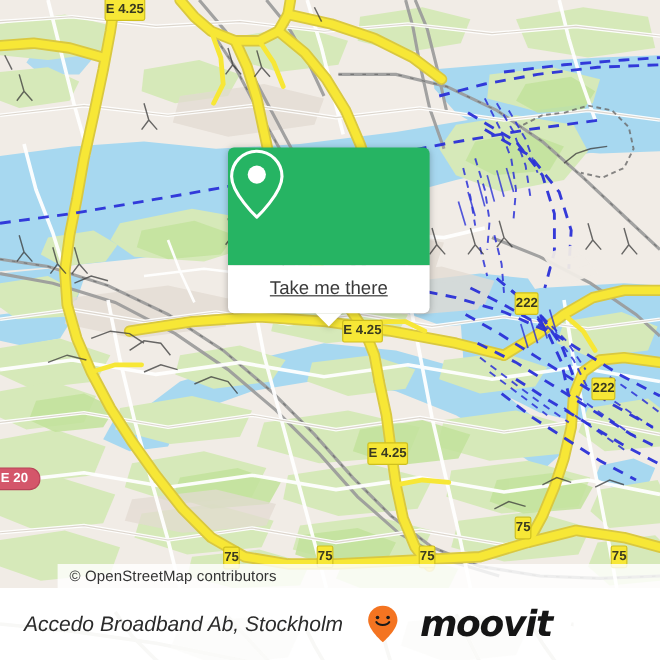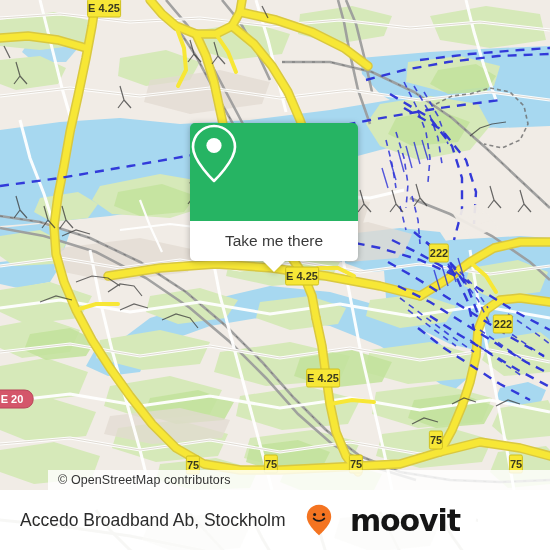--- a/index.html
+++ b/index.html
@@ -10,41 +10,41 @@
   #map{position:absolute;left:0;top:0;width:550px;height:490px;overflow:hidden;background:#eeeae4;}
   #map svg{position:absolute;left:0;top:0;}
 
   
   #attrib{position:absolute;left:0;top:470px;width:550px;height:20px;
     background:rgba(255,255,255,.82);display:flex;align-items:center;z-index:40;margin-left:48px;}
   #attrib span{font-size:12.5px;color:#333;padding-left:10px;letter-spacing:.1px;}
 
   
   #footer{position:absolute;left:0;top:490px;width:478px;height:60px;background:#ffffff;
-    overflow:hidden;}
+    overflow:hidden;font-style:italic;}
   #footer .wm{position:absolute;left:0;top:-470px;width:550px;height:550px;opacity:.10;}
   #footer .inner{position:relative;z-index:3;height:60px;display:flex;align-items:center;
     justify-content:space-between;padding:0 18px 0 20px;box-sizing:border-box;}
   #placeTitle{font-size:17.5px;color:#2b2b2b;white-space:nowrap;}
 
   
   .logo{display:flex;align-items:center;gap:18px;}
   .logo .pin{width:26px;height:32px;display:block;}
   .logo .word{font-size:30px;font-weight:bold;color:#151515;letter-spacing:-1.1px;
     font-family:"DejaVu Sans",sans-serif;line-height:1;position:relative;top:1px;}
 
   
   #card{position:absolute;left:190px;top:123px;width:168px;z-index:30;
     filter:drop-shadow(0 1px 3px rgba(0,0,0,.28));}
   #card .green{background:#26b463;height:98px;border-radius:5px 5px 0 0;
     display:flex;align-items:center;justify-content:center;}
   #card .green svg{display:block;}
   #card .white{background:#fff;height:40px;border-radius:0 0 5px 5px;
     display:flex;align-items:center;justify-content:center;}
-  #card .white span{font-size:15.5px;color:#3a3a3a;}
+  #card .white span{font-size:15.5px;color:#3a3a3a;text-decoration:underline;}
   #card .tail{position:absolute;left:50%;transform:translateX(-50%);top:138px;
     width:0;height:0;border-left:11px solid transparent;border-right:11px solid transparent;
     border-top:11px solid #ffffff;}
 
   
   .shield{position:absolute;z-index:20;transform:translate(-50%,-50%);
     font-size:11px;font-weight:bold;line-height:1;white-space:nowrap;
     padding:3px 0;box-sizing:border-box;font-family:"Liberation Sans",sans-serif;}
   .shield.yellow{background:#f7e736;border:1.6px solid #cfc01f;color:#3a3a20;border-radius:2px;}
   .shield.red{background:#d4566a;border:1.6px solid #b84458;color:#fff;border-radius:9px;

